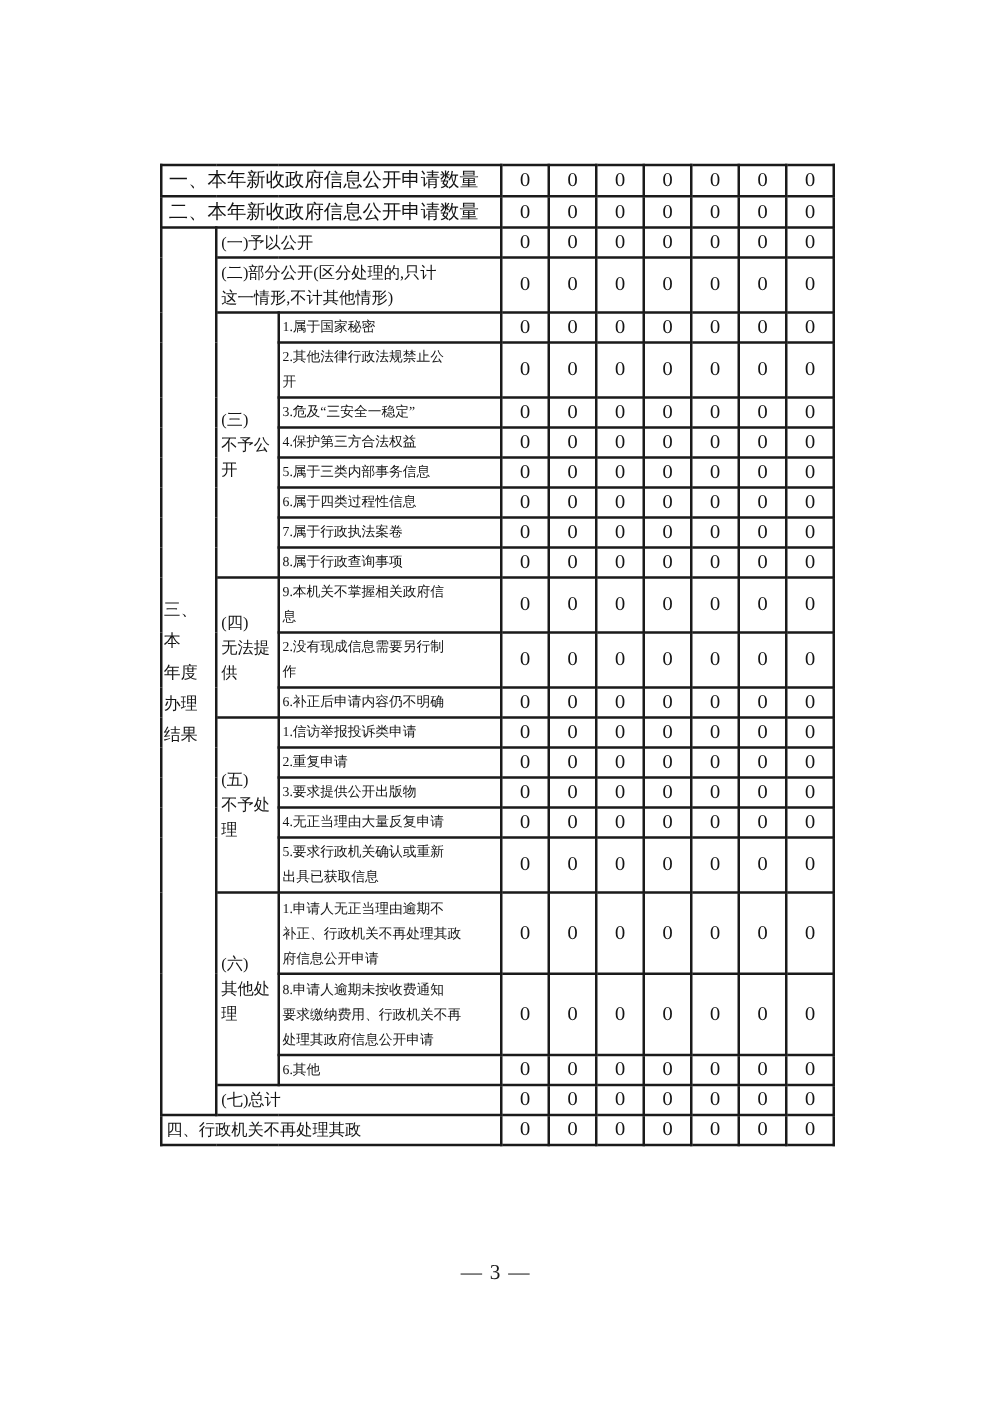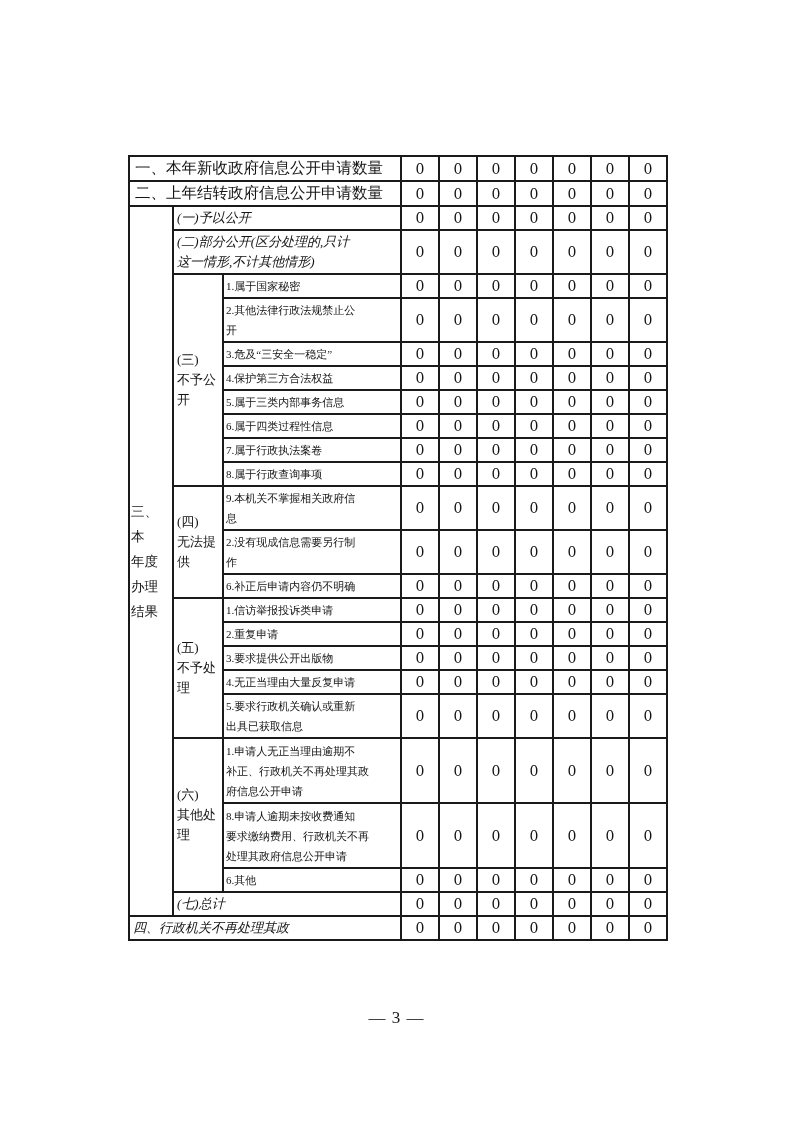--- a/index.html
+++ b/index.html
@@ -9,21 +9,21 @@
     color: #141414;
   }
   .page {
     position: relative;
     width: 793px; height: 1122px;
     background: #ffffff;
     overflow: hidden;
   }
   table.doc-table {
     position: absolute;
-    left: 128px; top: 155px;
+    left: 128px; top: 131px;
     border-collapse: collapse;
     table-layout: fixed;
     width: 538px;
   }
   .doc-table td {
     border: 2px solid #1a1a1a;
     padding: 1px 2px;
     vertical-align: middle;
     overflow: hidden;
   }
@@ -33,21 +33,20 @@
   td.lbl-top {
     font-size: 15.5px;
     padding-left: 5px;
     white-space: nowrap;
   }
   td.sub {
     font-size: 13px;
     line-height: 20px;
     padding-left: 3px;
     white-space: pre-line;
-    font-style: italic;
   }
   td.sec {
     font-size: 13.5px;
     line-height: 25px;
     text-align: left;
     white-space: pre-line;
     padding: 0 1px;
   }
   td.grp {
     font-size: 13px;
@@ -102,21 +101,21 @@
         <td class="v">0</td>
           <td class="v">0</td>
           <td class="v">0</td>
           <td class="v">0</td>
           <td class="v">0</td>
           <td class="v">0</td>
           <td class="v">0</td>
       </tr>
 
       <tr class="h1">
-        <td class="lbl-top" colspan="3">二、上年结转政府信息公开申请数量</td>
+        <td class="lbl-top" colspan="3">二、本年新收政府信息公开申请数量</td>
         <td class="v">0</td>
           <td class="v">0</td>
           <td class="v">0</td>
           <td class="v">0</td>
           <td class="v">0</td>
           <td class="v">0</td>
           <td class="v">0</td>
       </tr>
 
       <tr class="h1">

